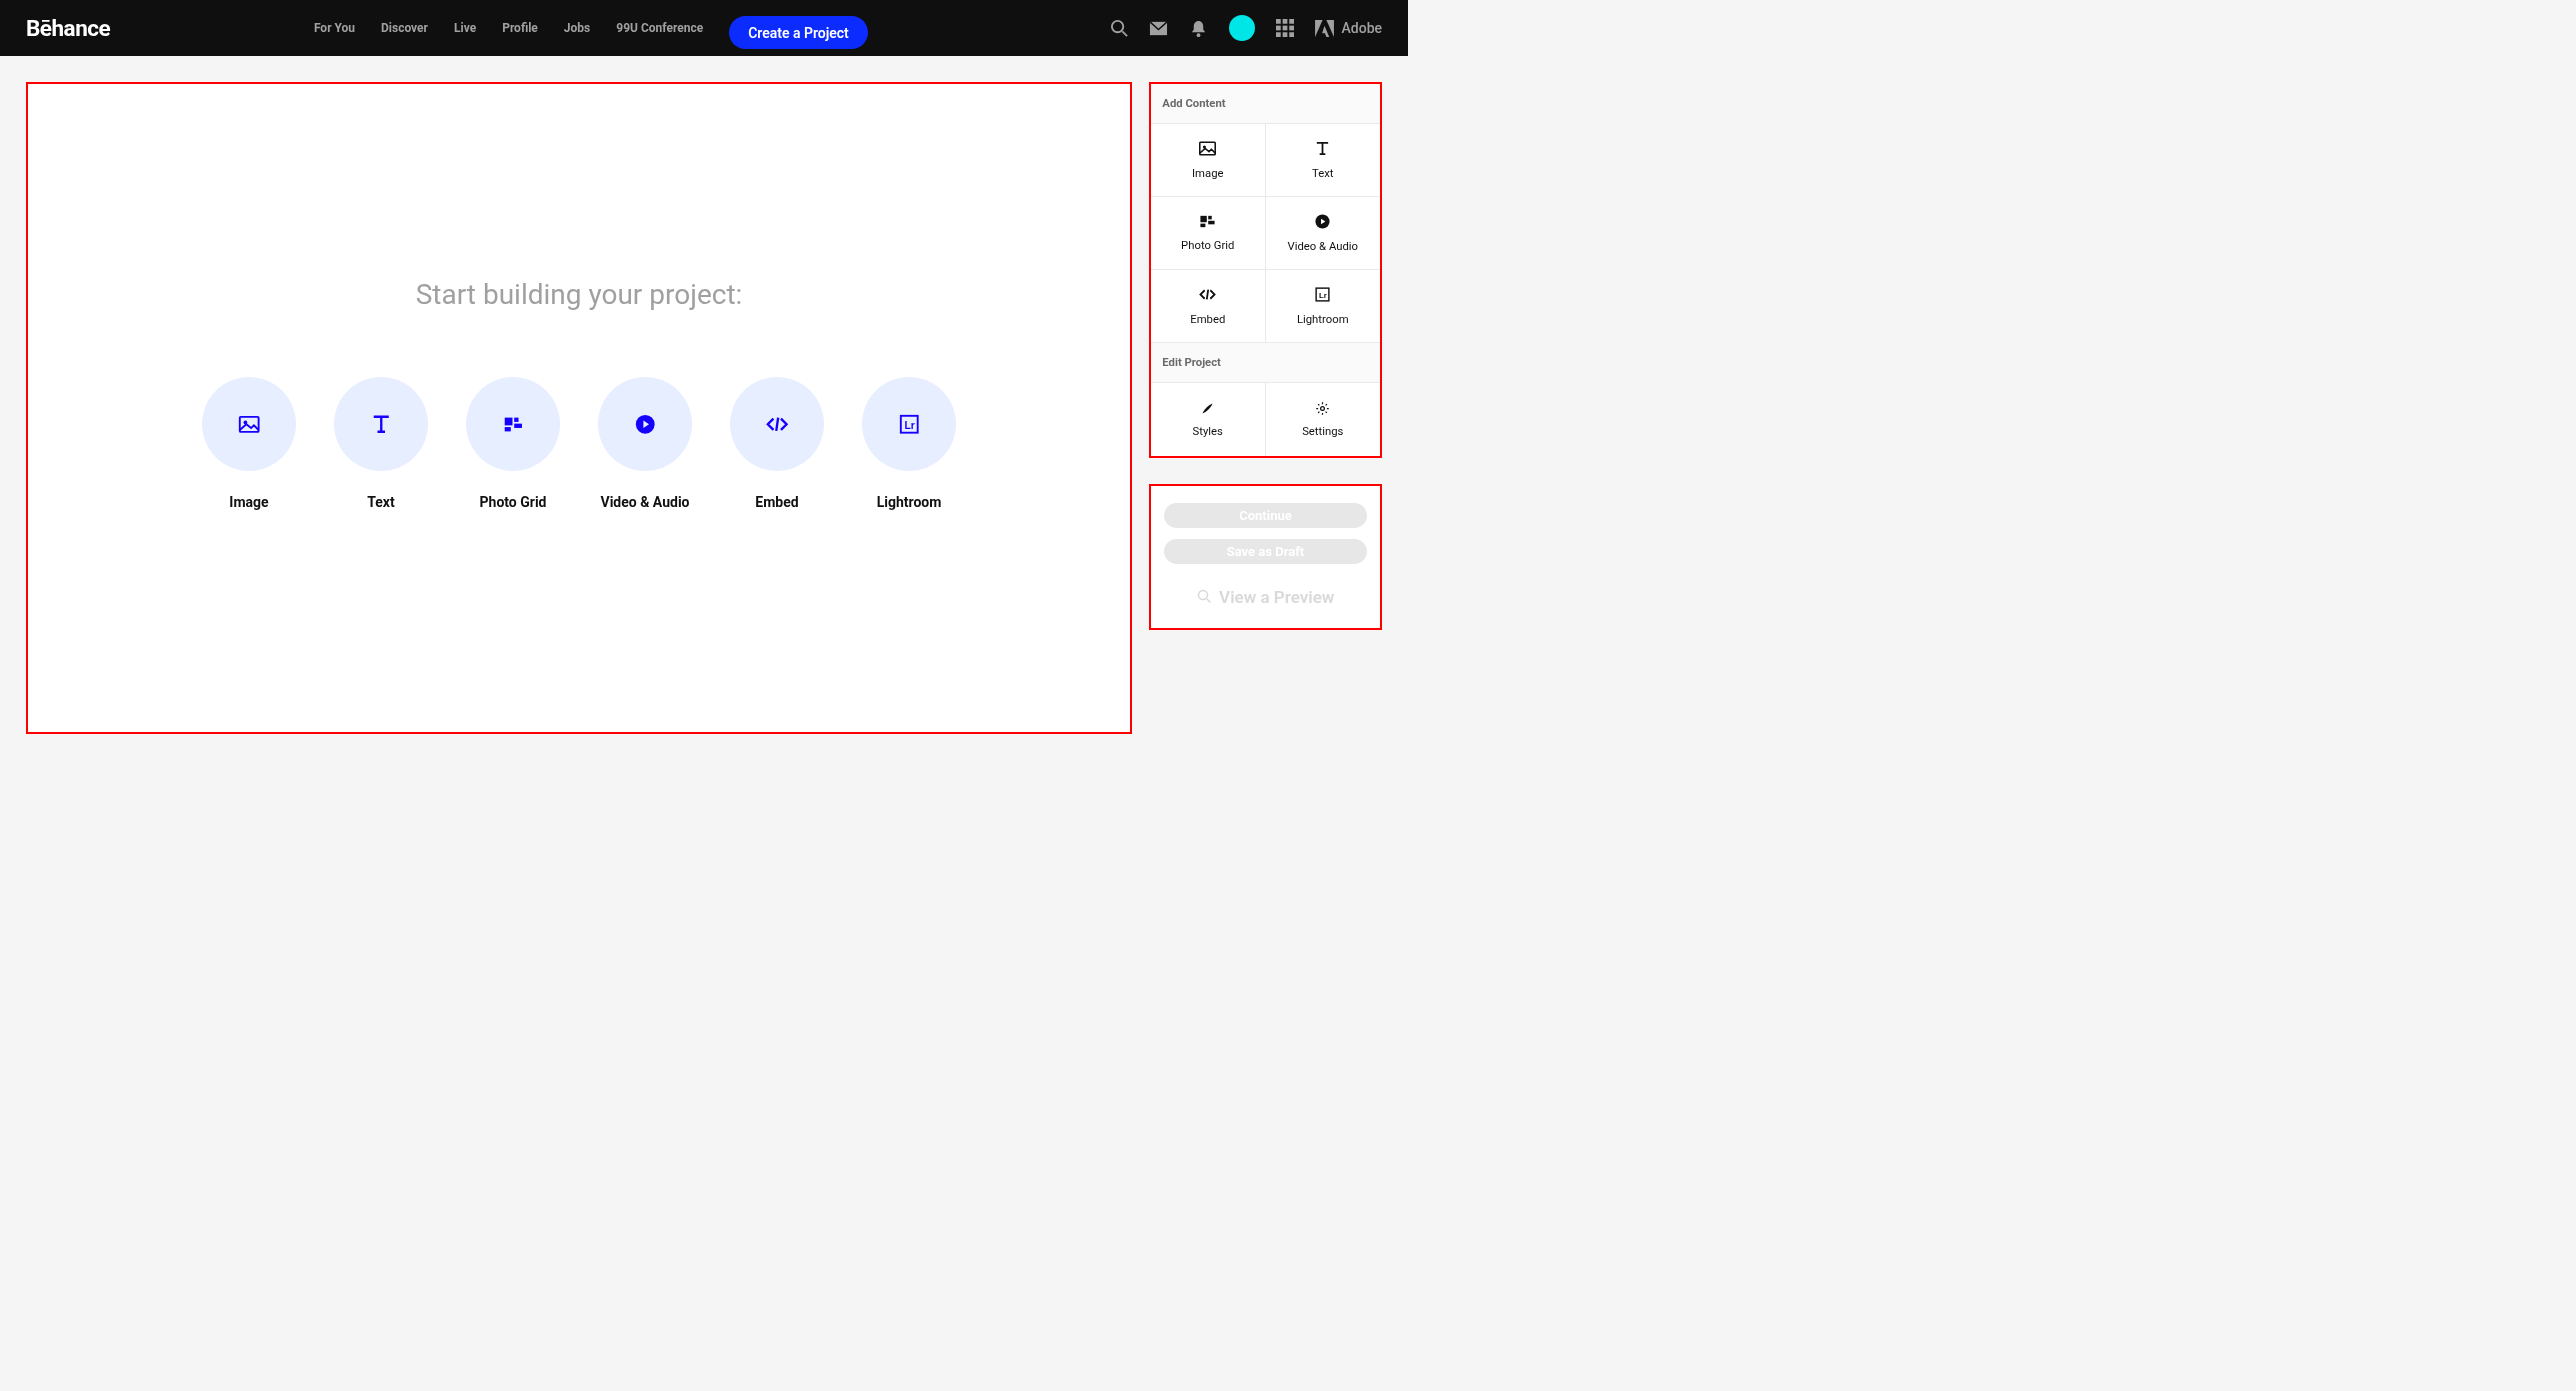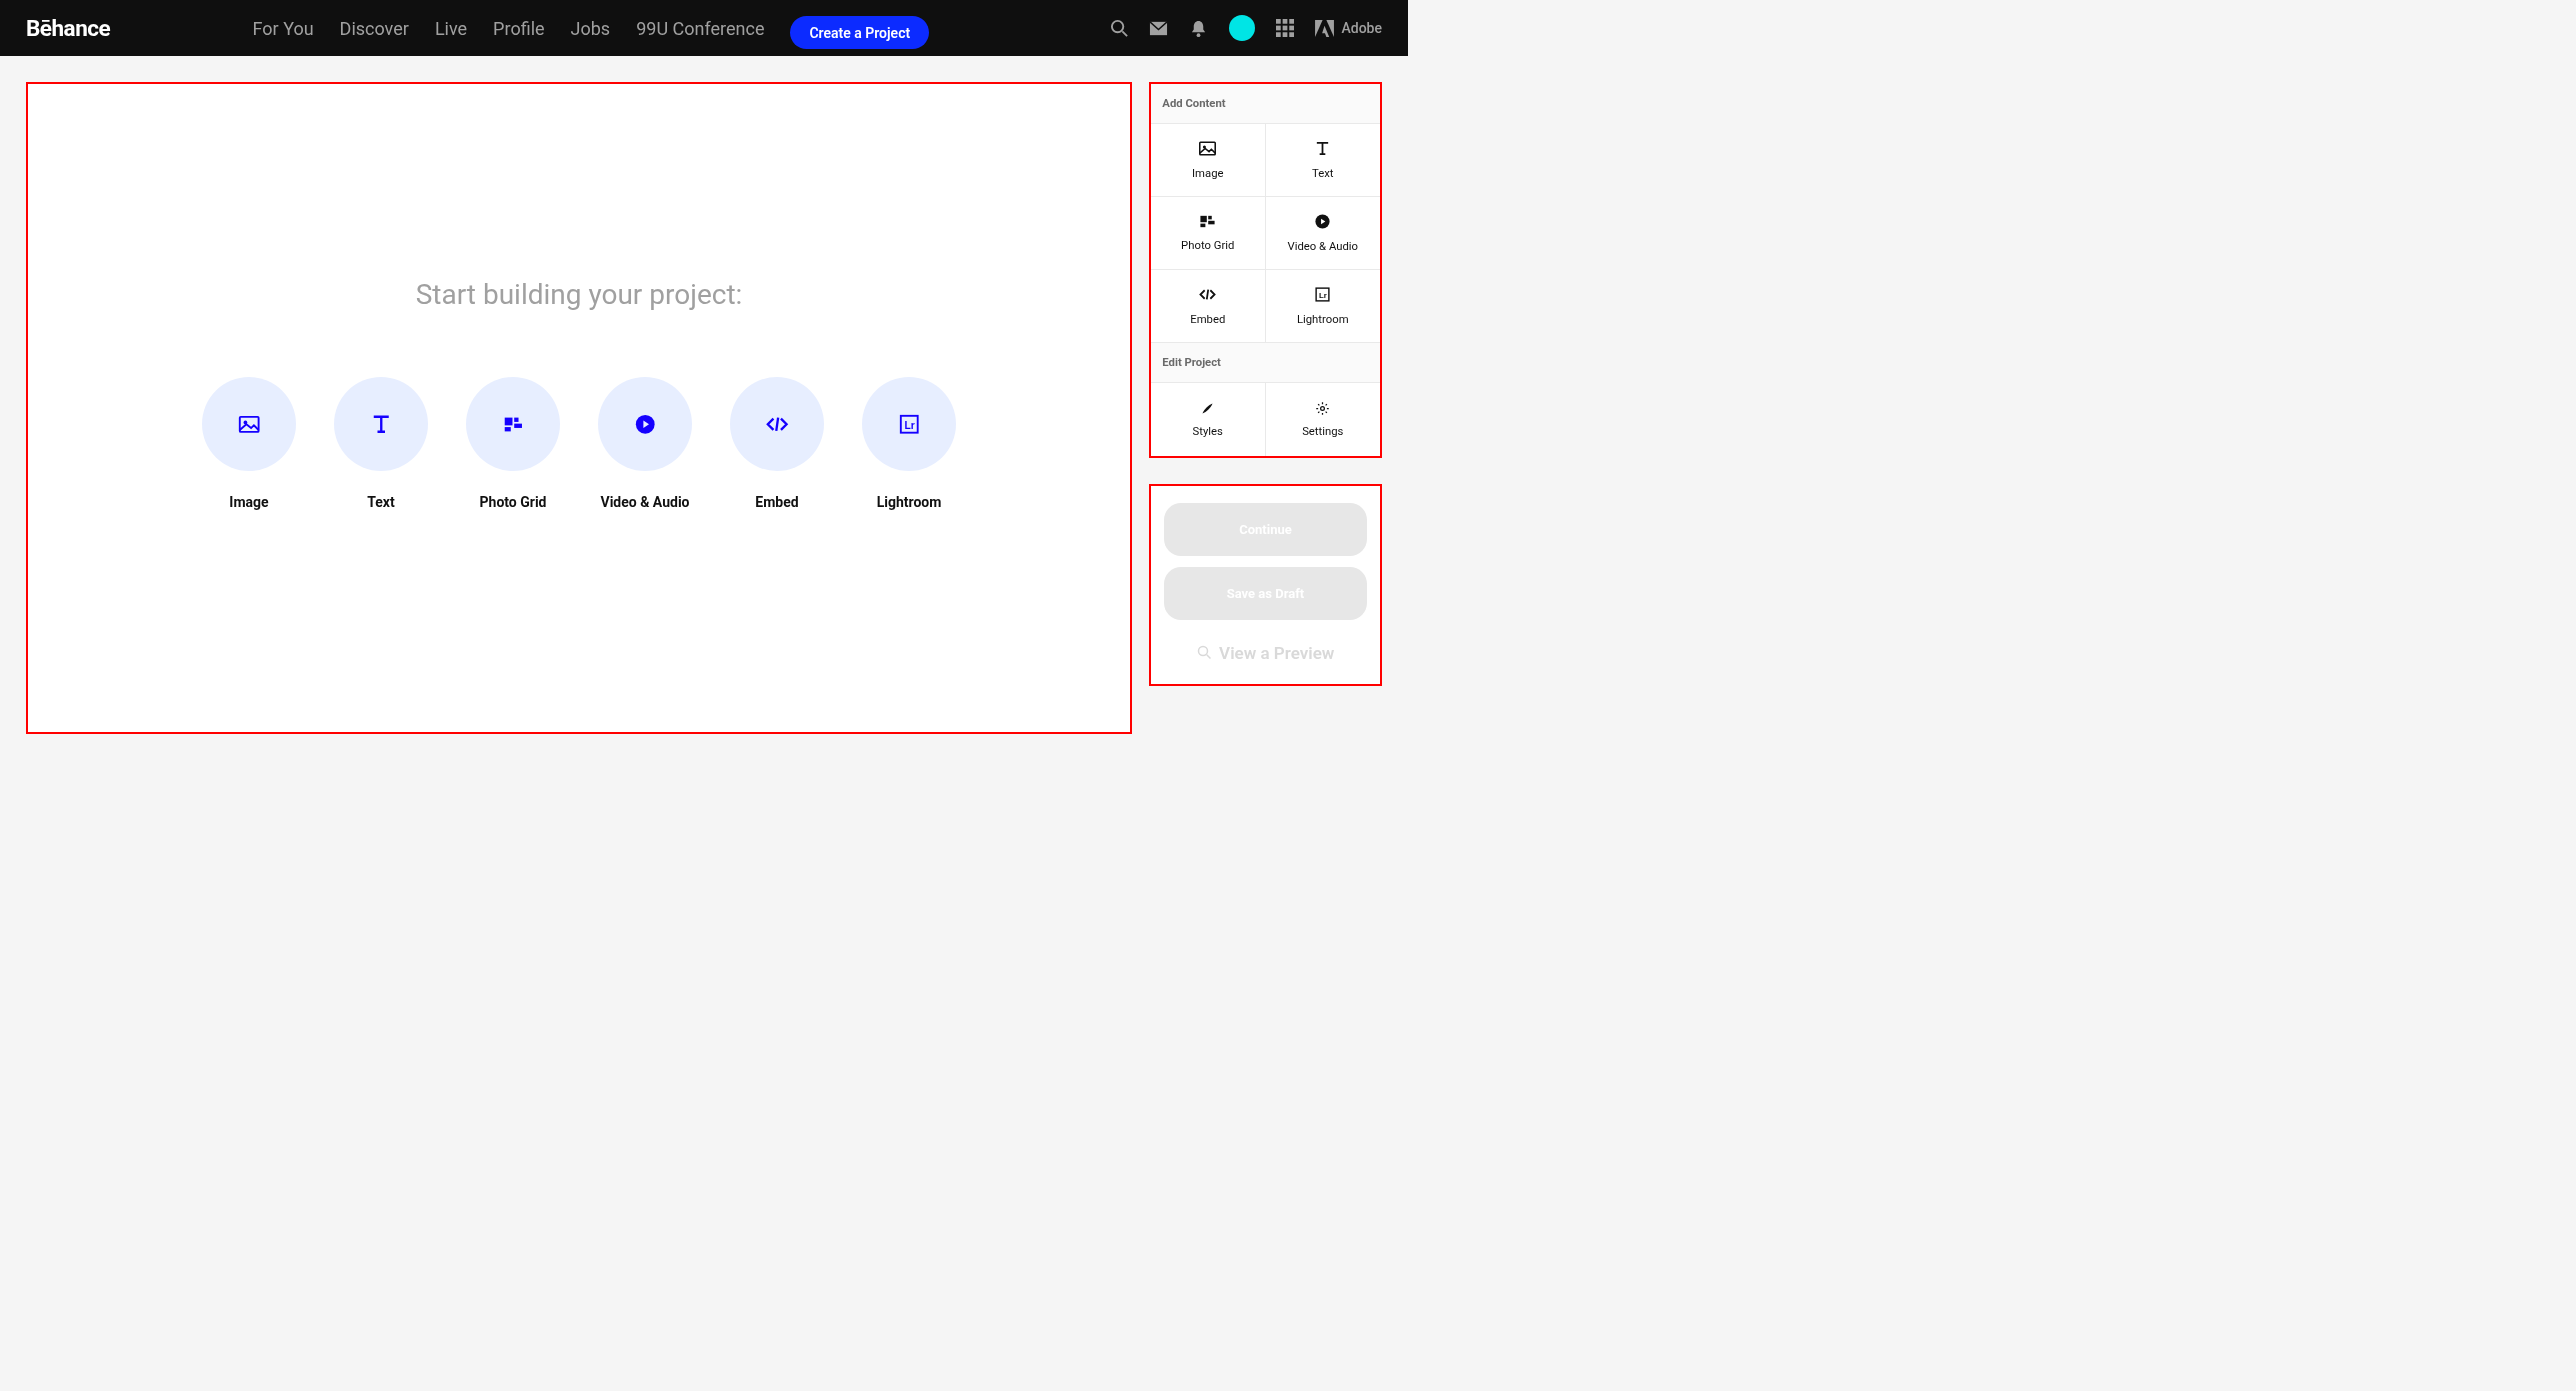--- a/index.html
+++ b/index.html
@@ -27,22 +27,22 @@
     margin-right: auto;
   }
   .nav {
     display: flex;
     align-items: center;
     gap: 26px;
     margin-right: auto;
   }
   .nav-link {
     color: #a0a0a0;
-    font-size: 18px;
-    font-weight: 400;
+    font-size: 12px;
+    font-weight: 700;
     cursor: pointer;
   }
   .cta-btn {
     background: #0c2bff;
     color: #fff;
     border-radius: 19px;
     padding: 8.4px 19px;
     font-size: 14px;
     font-weight: 600;
     cursor: pointer;
@@ -172,21 +172,21 @@
     gap: 11.3px;
   }
   .pill-btn {
     width: 100%;
     border-radius: 17px;
     background: #e7e7e7;
     color: #fff;
     font-size: 13px;
     font-weight: 700;
     text-align: center;
-    padding: 19px 0;
+    padding: 5px 0;
     cursor: pointer;
   }
   .preview-link {
     display: flex; align-items: center; gap: 7.5px;
     color: #d9d9d9;
     font-size: 17px; font-weight: 600;
     margin-top: 11.3px;
     cursor: pointer;
   }
 </style>

